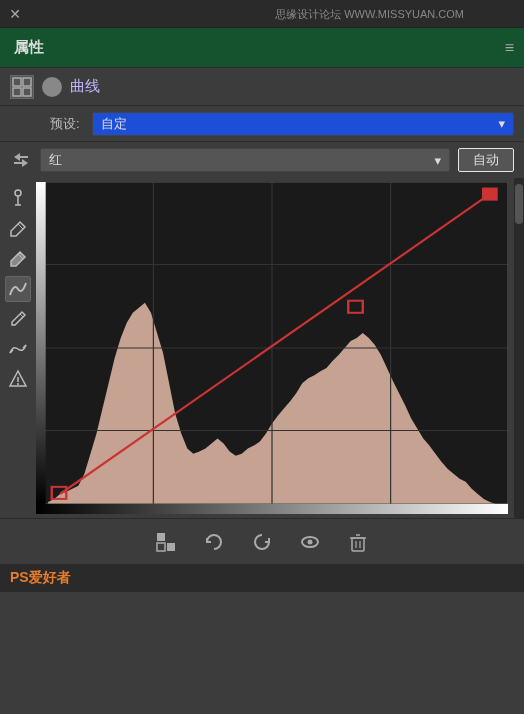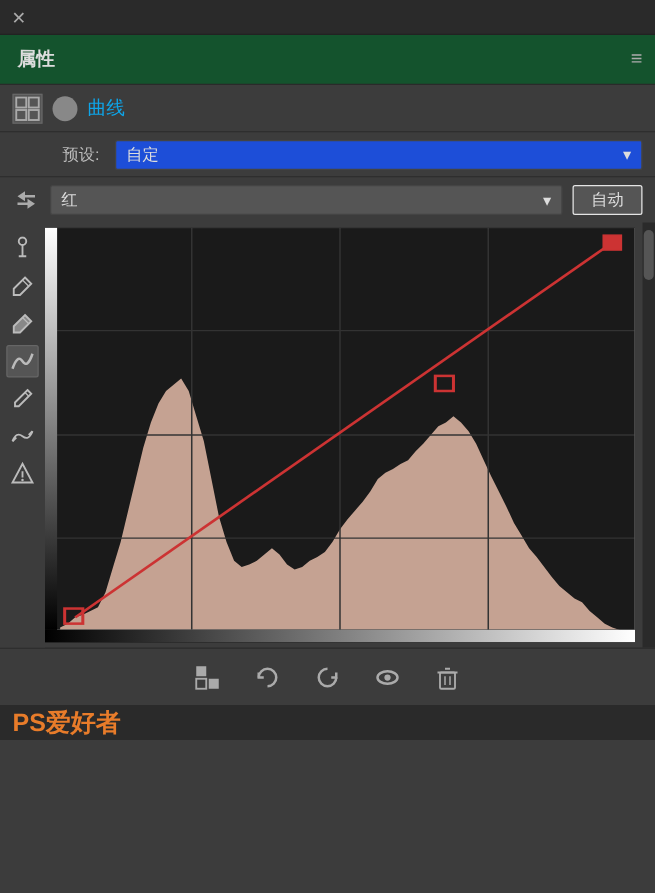--- a/index.html
+++ b/index.html
@@ -81,21 +81,21 @@
       font-size: 11px;
       color: #bbb;
     }
     .icon-circle {
       width: 20px; height: 20px;
       background: #888;
       border-radius: 50%;
     }
     .curves-label {
       font-size: 15px;
-      color: #0ea5e9;
+      color: #c4b5fd;
     }
 
     
     .preset-row {
       height: 36px;
       background: #3c3c3c;
       display: flex;
       align-items: center;
       padding: 0 10px;
       gap: 10px;
@@ -247,35 +247,36 @@
     
     .footer-bar {
       height: 28px;
       background: #2a2a2a;
       display: flex;
       align-items: center;
       justify-content: space-between;
       padding: 0 10px;
     }
     .footer-left { font-size: 11px; color: #777; }
-    .footer-right { font-size: 20px; font-weight: bold; color: #e87c2a; }
+    .footer-right { font-size: 14px; font-weight: bold; color: #e87c2a; }
 
     svg.curves-svg {
       position: absolute;
       top: 0; left: 0;
       width: 100%; height: 100%;
     }
   </style>
 </head>
 <body>
 
 <div class="top-bar">
   <div class="top-bar-left">
     <button class="close-btn">✕</button>
   </div>
+  <span class="watermark">思缘设计论坛 WWW.MISSYUAN.COM</span>
 </div>
 
 <div class="panel-header">
   <span class="panel-title">属性</span>
   <span class="menu-icon">≡</span>
 </div>
 
 <div class="curves-title-row">
   <div class="icon-grid">
     <svg width="20" height="20" viewBox="0 0 20 20">

